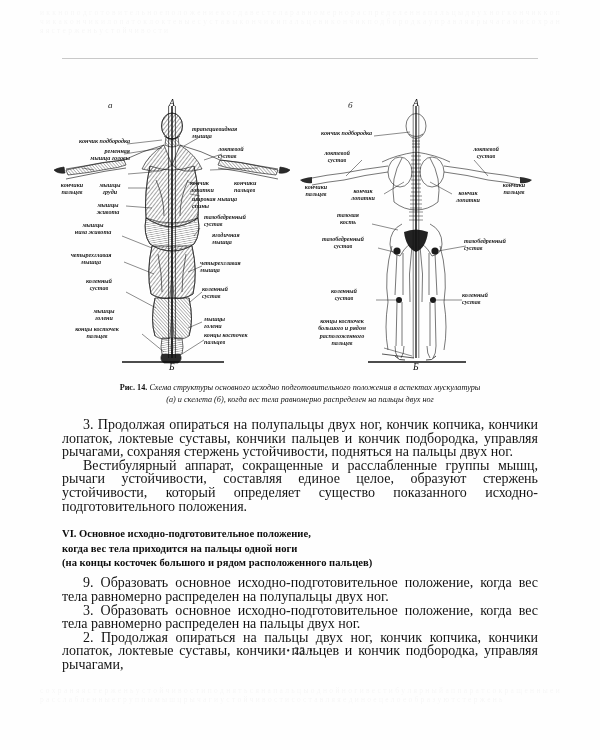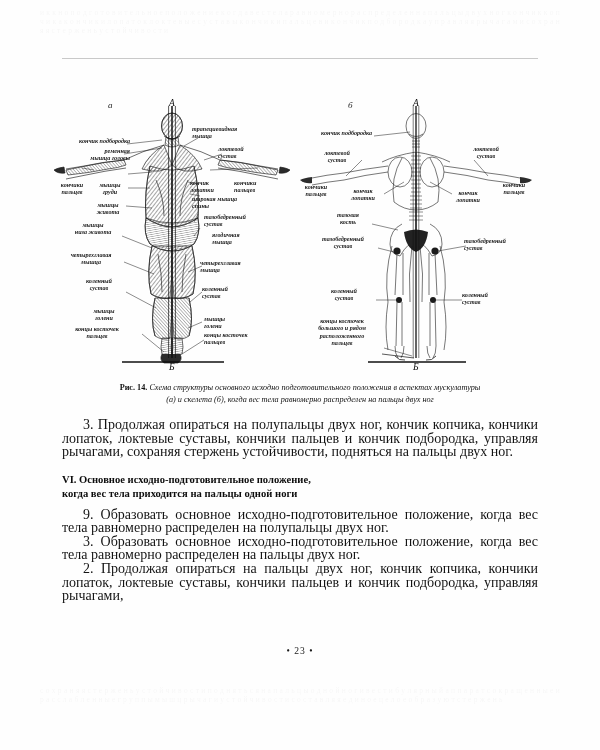--- a/index.html
+++ b/index.html
@@ -445,24 +445,26 @@
   </div>
 
   <div class="caption">
     <b>Рис. 14.</b>
     <span>Схема структуры основного исходно подготовительного положения в аспектах мускулатуры</span><br>
     <span>(а) и скелета (б), когда вес тела равномерно распределен на пальцы двух ног</span>
   </div>
 
   <div class="body">
     <p class="para">3. Продолжая опираться на полупальцы двух ног, кончик копчика, кончики лопаток, локтевые суставы, кончики пальцев и кончик подбородка, управляя рычагами, сохраняя стержень устойчивости, подняться на пальцы двух ног.</p>
+    <p class="para">Вестибулярный аппарат, сокращенные и расслабленные группы мышц, рычаги устойчивости, составляя единое целое, образуют стержень устойчивости, который определяет существо показанного исходно-подготовительного положения.</p>
 
     <div class="heading">
       <div>VI. Основное исходно-подготовительное положение,</div>
       <div>когда вес тела приходится на пальцы одной ноги</div>
+      <div>(на концы косточек большого и рядом расположенного пальцев)</div>
     </div>
 
     <p class="para">9. Образовать основное исходно-подготовительное положение, когда вес тела равномерно распределен на полупальцы двух ног.</p>
     <p class="para">3. Образовать основное исходно-подготовительное положение, когда вес тела равномерно распределен на пальцы двух ног.</p>
     <p class="para">2. Продолжая опираться на пальцы двух ног, кончик копчика, кончики лопаток, локтевые суставы, кончики пальцев и кончик подбородка, управляя рычагами,</p>
   </div>
 
   <div class="folio">• 23 •</div>
 
   <div class="bleed bleed-bottom">с о х р а н я я   с т е р ж е н ь   у с т о й ч и в о с т и   п о д н я т ь с я   н а   п а л ь ц ы   о д н о й   н о г и   в е с т и б у л я р н ы й   а п п а р а т   с о к р а щ е н н ы е   и   р а с с л а б л е н н ы е   г р у п п ы   м ы ш ц   р ы ч а г и   у с т о й ч и в о с т и   с о с т а в л я я   е д и н о е   ц е л о е   о б р а з у ю т   с т е р ж е н ь</div>

